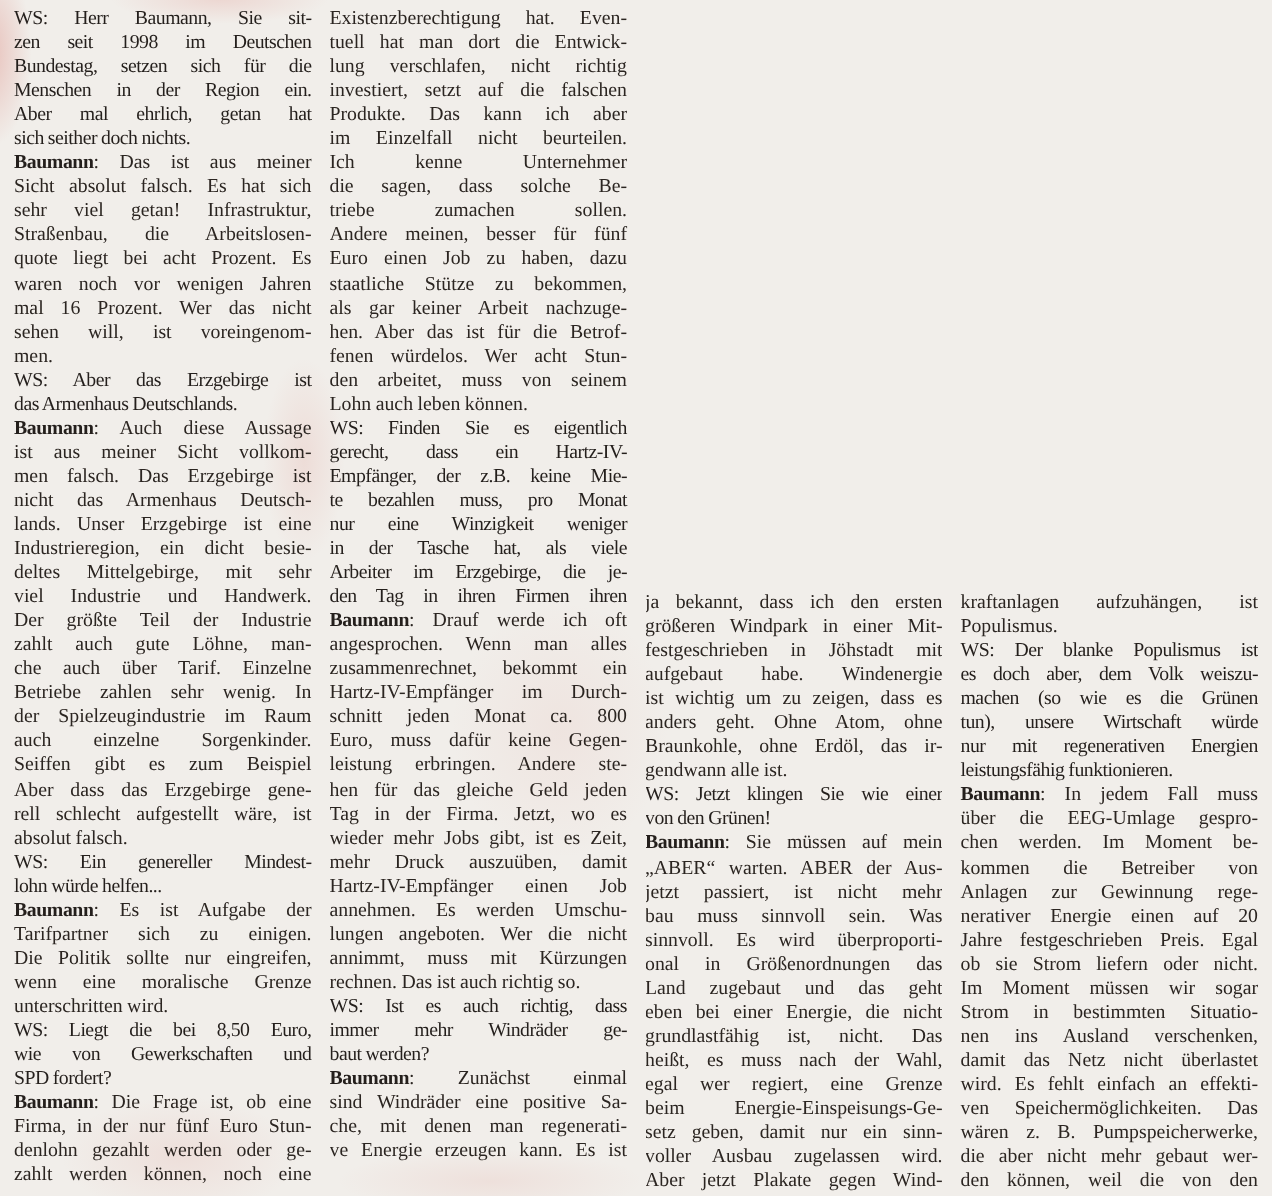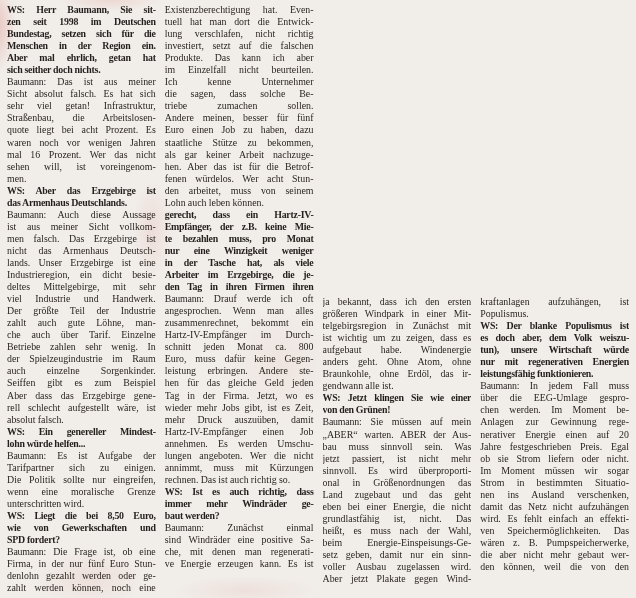--- a/index.html
+++ b/index.html
@@ -37,22 +37,22 @@
 
   .line {
     height: 12.05px; line-height: 12.05px;
     font-size: 9.9px;
     color: #2b2521;
     text-align: justify; text-align-last: justify;
     word-spacing: -0.6px;
     overflow: hidden; white-space: normal;
   }
   .line.end { text-align: right; text-align-last: left; word-spacing: -0.2px; }
-  .line.q { font-weight: bold; letter-spacing: -0.25px; color: #241f1c; }
-  .line b { font-weight: normal; letter-spacing: -0.2px; color: #241f1c; }
+  .line.q { font-weight: normal; letter-spacing: -0.25px; color: #241f1c; }
+  .line b { font-weight: bold; letter-spacing: -0.2px; color: #241f1c; }
 </style>
 </head>
 <body>
 
 <div class="page">
   <div class="stain s1"></div>
   <div class="stain s2"></div>
   <div class="stain s3"></div>
   <div class="stain s4"></div>
   <div class="stain s5"></div>
@@ -121,20 +121,21 @@
         <div class="line">die sagen, dass solche Be-</div>
         <div class="line">triebe zumachen sollen.</div>
         <div class="line">Andere meinen, besser für fünf</div>
         <div class="line">Euro einen Job zu haben, dazu</div>
         <div class="line">staatliche Stütze zu bekommen,</div>
         <div class="line">als gar keiner Arbeit nachzuge-</div>
         <div class="line">hen. Aber das ist für die Betrof-</div>
         <div class="line">fenen würdelos. Wer acht Stun-</div>
         <div class="line">den arbeitet, muss von seinem</div>
         <div class="line end">Lohn auch leben können.</div>
+        <div class="line q">WS: Finden Sie es eigentlich</div>
         <div class="line q">gerecht, dass ein Hartz-IV-</div>
         <div class="line q">Empfänger, der z.B. keine Mie-</div>
         <div class="line q">te bezahlen muss, pro Monat</div>
         <div class="line q">nur eine Winzigkeit weniger</div>
         <div class="line q">in der Tasche hat, als viele</div>
         <div class="line q">Arbeiter im Erzgebirge, die je-</div>
         <div class="line q">den Tag in ihren Firmen ihren</div>
         <div class="line"><b>Baumann</b>: Drauf werde ich oft</div>
         <div class="line">angesprochen. Wenn man alles</div>
         <div class="line">zusammenrechnet, bekommt ein</div>
@@ -155,62 +156,65 @@
         <div class="line q">immer mehr Windräder ge-</div>
         <div class="line q end">baut werden?</div>
         <div class="line"><b>Baumann</b>: Zunächst einmal</div>
         <div class="line">sind Windräder eine positive Sa-</div>
         <div class="line">che, mit denen man regenerati-</div>
         <div class="line">ve Energie erzeugen kann. Es ist</div>
       </div>
     <div class="col offset">
         <div class="line">ja bekannt, dass ich den ersten</div>
         <div class="line">größeren Windpark in einer Mit-</div>
-        <div class="line">telgebirgsregion in Zunächst mit</div>
+        <div class="line">festgeschrieben in Jöhstadt mit</div>
+        <div class="line">aufgebaut habe. Windenergie</div>
         <div class="line">ist wichtig um zu zeigen, dass es</div>
-        <div class="line">aufgebaut habe. Windenergie</div>
         <div class="line">anders geht. Ohne Atom, ohne</div>
         <div class="line">Braunkohle, ohne Erdöl, das ir-</div>
         <div class="line end">gendwann alle ist.</div>
         <div class="line q">WS: Jetzt klingen Sie wie einer</div>
         <div class="line q end">von den Grünen!</div>
         <div class="line"><b>Baumann</b>: Sie müssen auf mein</div>
         <div class="line">„ABER“ warten. ABER der Aus-</div>
+        <div class="line">jetzt passiert, ist nicht mehr</div>
         <div class="line">bau muss sinnvoll sein. Was</div>
-        <div class="line">jetzt passiert, ist nicht mehr</div>
         <div class="line">sinnvoll. Es wird überproporti-</div>
         <div class="line">onal in Größenordnungen das</div>
         <div class="line">Land zugebaut und das geht</div>
         <div class="line">eben bei einer Energie, die nicht</div>
         <div class="line">grundlastfähig ist, nicht. Das</div>
         <div class="line">heißt, es muss nach der Wahl,</div>
+        <div class="line">egal wer regiert, eine Grenze</div>
         <div class="line">beim Energie-Einspeisungs-Ge-</div>
         <div class="line">setz geben, damit nur ein sinn-</div>
         <div class="line">voller Ausbau zugelassen wird.</div>
         <div class="line">Aber jetzt Plakate gegen Wind-</div>
       </div>
     <div class="col offset">
         <div class="line">kraftanlagen aufzuhängen, ist</div>
         <div class="line end">Populismus.</div>
         <div class="line q">WS: Der blanke Populismus ist</div>
         <div class="line q">es doch aber, dem Volk weiszu-</div>
+        <div class="line q">machen (so wie es die Grünen</div>
         <div class="line q">tun), unsere Wirtschaft würde</div>
         <div class="line q">nur mit regenerativen Energien</div>
         <div class="line q end">leistungsfähig funktionieren.</div>
         <div class="line"><b>Baumann</b>: In jedem Fall muss</div>
         <div class="line">über die EEG-Umlage gespro-</div>
         <div class="line">chen werden. Im Moment be-</div>
+        <div class="line">kommen die Betreiber von</div>
         <div class="line">Anlagen zur Gewinnung rege-</div>
         <div class="line">nerativer Energie einen auf 20</div>
         <div class="line">Jahre festgeschrieben Preis. Egal</div>
         <div class="line">ob sie Strom liefern oder nicht.</div>
         <div class="line">Im Moment müssen wir sogar</div>
         <div class="line">Strom in bestimmten Situatio-</div>
         <div class="line">nen ins Ausland verschenken,</div>
-        <div class="line">damit das Netz nicht aufzuhängen</div>
+        <div class="line">damit das Netz nicht überlastet</div>
         <div class="line">wird. Es fehlt einfach an effekti-</div>
         <div class="line">ven Speichermöglichkeiten. Das</div>
         <div class="line">wären z. B. Pumpspeicherwerke,</div>
         <div class="line">die aber nicht mehr gebaut wer-</div>
         <div class="line">den können, weil die von den</div>
       </div>
   </div>
 </div>
 
 </body></html>

